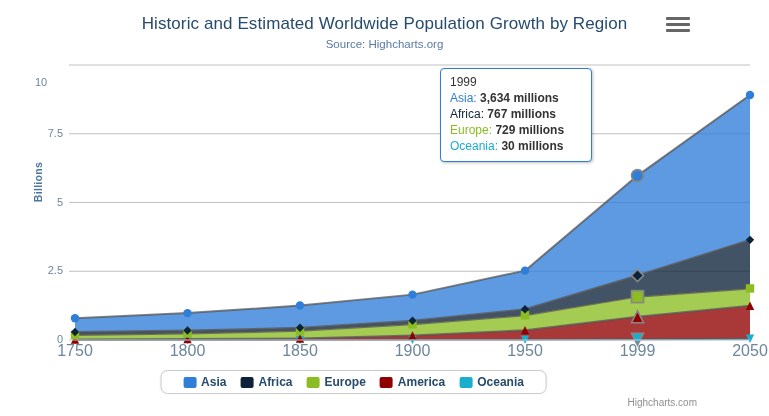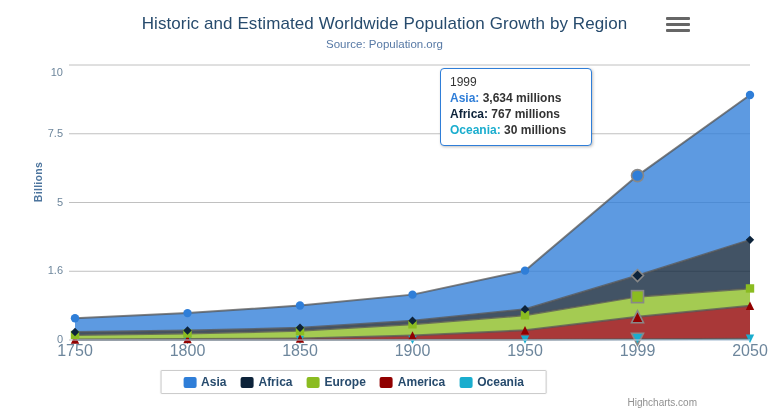--- a/index.html
+++ b/index.html
@@ -47,47 +47,47 @@
   
   .tooltip{
     position:absolute;left:440px;top:68px;width:152px;
     background:#ffffff;border:1px solid #2f7ed8;border-radius:4px;
     padding:6px 9px 7px 9px;box-sizing:border-box;
     box-shadow:1px 1px 3px rgba(0,0,0,0.25);
     z-index:20;
   }
   .tooltip .tt-header{font-size:12px;color:#333333;margin-bottom:1px;}
   .tooltip .tt-row{font-size:12px;line-height:16px;color:#333333;white-space:nowrap;}
-  .tooltip .tt-name{font-weight:bold;}
+  .tooltip .tt-name{font-weight:normal;}
   .tooltip .tt-val{font-weight:bold;color:#333333;margin-top:28px;}
 
   
   .legend{
     position:absolute;left:50%;transform:translateX(-50%);top:370px;
     display:flex;align-items:flex-start;gap:14px;
-    border:1px solid #cccccc;border-radius:1px;background:#ffffff;
+    border:1px solid #cccccc;border-radius:7px;background:#ffffff;
     padding:4px 22px;box-sizing:border-box;
     box-shadow:0 0 2px rgba(0,0,0,0.06);
   }
   .legend-item{display:flex;align-items:center;gap:5px;cursor:pointer;}
   .legend-swatch{width:13px;height:11px;border-radius:2px;display:block;}
   .legend-label{font-size:12px;color:#274b6d;font-weight:bold;}
 
   .credits{
     position:absolute;right:10px;bottom:8px;font-size:10px;color:#909090;
     cursor:pointer;
   }
 </style>
 </head>
 <body>
 
 <div id="chart-root">
 
   <div class="chart-title">Historic and Estimated Worldwide Population Growth by Region</div>
-  <div class="chart-subtitle">Source: Population.org</div>
+  <div class="chart-subtitle">Source: Highcharts.org</div>
 
   <div class="context-menu-button">
     <span></span>
     <span></span>
     <span></span>
   </div>
 
   <div class="yaxis-title">Billions</div>
 
   <svg id="plot-svg" width="769" height="416" style="position:absolute;left:0;top:0;">
@@ -144,40 +144,41 @@
       <line x1="75" y1="340" x2="750" y2="340" stroke="#c0d0e0" stroke-width="1"></line>
       <line x1="69" y1="340" x2="75" y2="340" stroke="#c0c0c0" stroke-width="1"></line>
       <line x1="69" y1="271.25" x2="75" y2="271.25" stroke="#c0c0c0" stroke-width="1"></line>
       <line x1="69" y1="202.5" x2="75" y2="202.5" stroke="#c0c0c0" stroke-width="1"></line>
       <line x1="69" y1="133.75" x2="75" y2="133.75" stroke="#c0c0c0" stroke-width="1"></line>
       <line x1="69" y1="65" x2="75" y2="65" stroke="#c0c0c0" stroke-width="1"></line>
     </svg>
 
   <div id="y-labels">
       <div class="ylabel" style="left: 19px; top: 333px;">0</div>
-      <div class="ylabel" style="left: 19px; top: 264.25px;">1.6</div>
+      <div class="ylabel" style="left: 19px; top: 264.25px;">2.5</div>
       <div class="ylabel" style="left: 19px; top: 195.5px;">5</div>
       <div class="ylabel" style="left: 19px; top: 126.75px;">7.5</div>
-      <div class="ylabel" style="left: 19px; top: 66px;">10</div>
+      <div class="ylabel" style="left: 19px; top: 76px; text-align: center;">10</div>
     </div>
   <div id="x-labels">
       <div class="xlabel" style="left: 45px;">1750</div>
       <div class="xlabel" style="left: 157.5px;">1800</div>
       <div class="xlabel" style="left: 270px;">1850</div>
       <div class="xlabel" style="left: 382.5px;">1900</div>
       <div class="xlabel" style="left: 495px;">1950</div>
       <div class="xlabel" style="left: 607.5px;">1999</div>
       <div class="xlabel" style="left: 720px;">2050</div>
     </div>
 
   <div class="tooltip">
     <div class="tt-header">1999</div>
     <div id="tt-rows">
         <div class="tt-row"><span class="tt-name" style="color: rgb(47, 126, 216);">Asia: </span><span class="tt-val">3,634 millions</span></div>
         <div class="tt-row"><span class="tt-name" style="color: rgb(13, 35, 58);">Africa: </span><span class="tt-val">767 millions</span></div>
+        <div class="tt-row"><span class="tt-name" style="color: rgb(139, 188, 33);">Europe: </span><span class="tt-val">729 millions</span></div>
         <div class="tt-row"><span class="tt-name" style="color: rgb(26, 173, 206);">Oceania: </span><span class="tt-val">30 millions</span></div>
       </div>
   </div>
 
   <div class="legend">
     <div class="legend-item">
       <span class="legend-swatch" style="background: rgb(47, 126, 216);"></span>
       <span class="legend-label">Asia</span>
     </div>
     <div class="legend-item">

